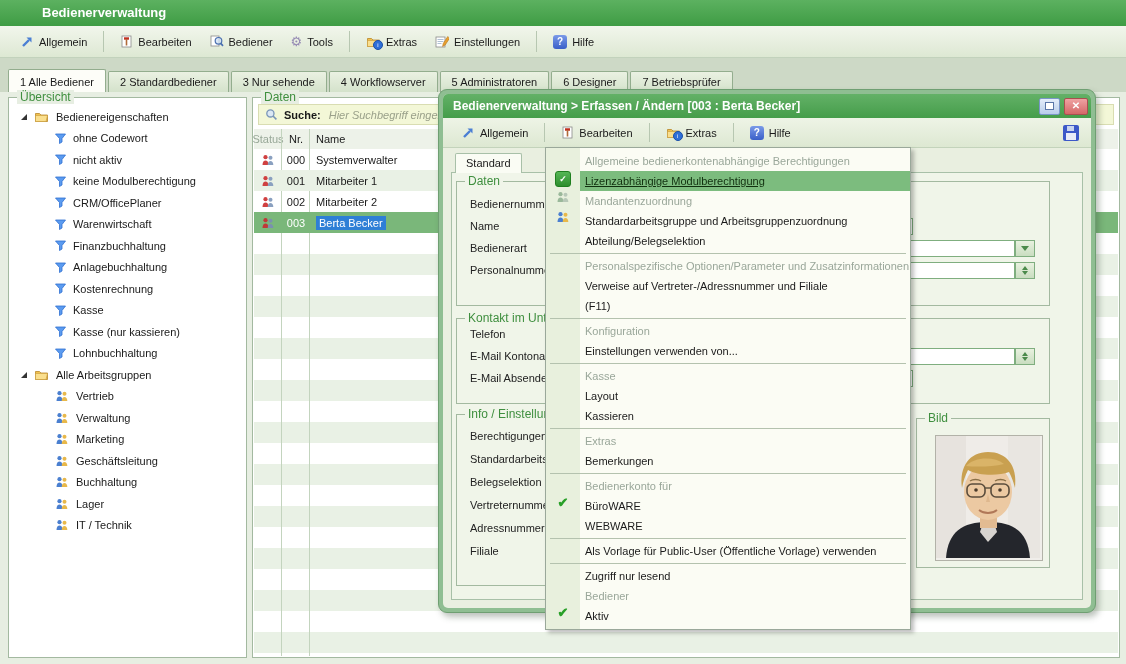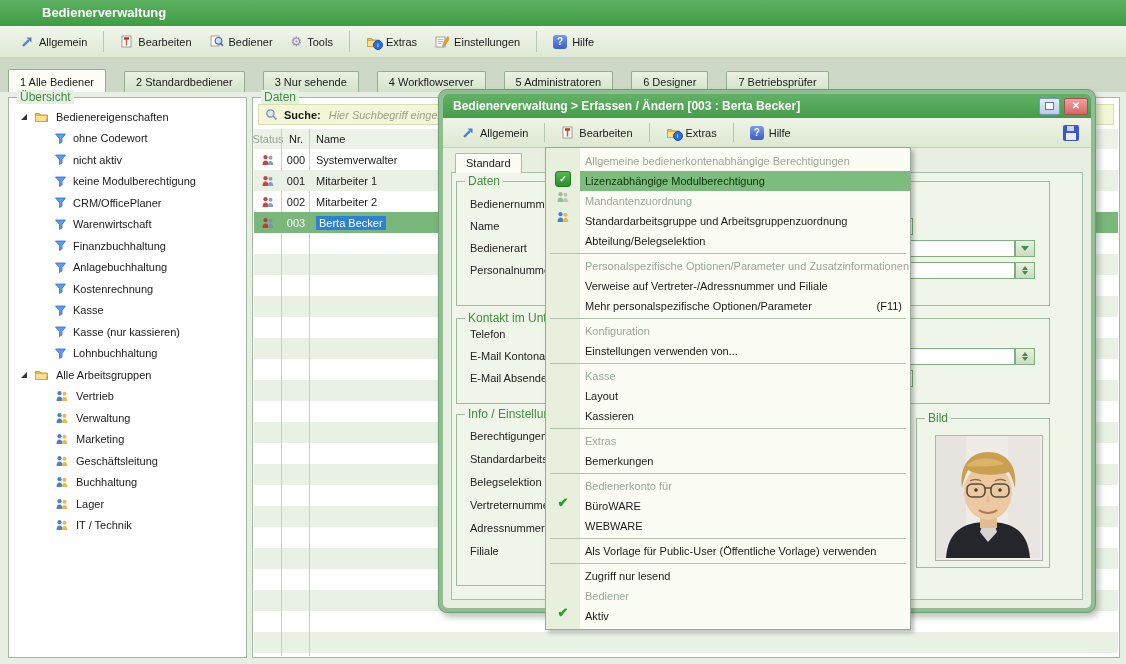--- a/index.html
+++ b/index.html
@@ -10,21 +10,21 @@
 
   
   .titlebar{left:0;top:0;right:0;height:26px;background:linear-gradient(#5cb160,#3f9c44);
             color:#fff;font-weight:bold;font-size:13px;line-height:26px;padding-left:42px;box-sizing:border-box}
   .menubar{left:0;top:26px;right:0;height:32px;background:linear-gradient(#f2f6ec,#dde8d3);
            border-bottom:1px solid #c2d2bc;display:flex;align-items:center;padding-left:12px;box-sizing:border-box}
   .mb-item{display:flex;align-items:center;gap:5px;padding:4px 9px;cursor:default;white-space:nowrap}
   .vsep{width:1px;align-self:stretch;margin:5px 7px;background:#b7c7b1}
 
   .tabstrip{left:0;top:58px;right:0;height:34px;background:#cdd9c6;display:flex;align-items:flex-end;padding-left:8px;box-sizing:border-box}
-  .tab{padding:4px 11px 4px 11px;border:1px solid #93ad8e;border-bottom:none;margin-right:18px;
+  .tab{padding:4px 11px 4px 11px;border:1px solid #93ad8e;border-bottom:none;margin-right:2px;
        background:linear-gradient(#eaf1e2,#d4e2cb);border-radius:2px 2px 0 0;white-space:nowrap}
   .tab.active{background:#fdfdf8;padding-top:6px;font-weight:normal}
 
   
   .gb{border:1px solid #a3b9a0;box-sizing:border-box}
   .gl{position:absolute;top:-8px;left:8px;padding:0 3px;color:#3f8f3f;font-size:12px;white-space:nowrap}
   .gl-outer{background:#e7eee2}
   .gl-inner{background:#f0f5e9}
 
   
@@ -80,21 +80,21 @@
 
   
   .ctx{left:545px;top:147px;width:366px;background:linear-gradient(90deg,#e8f0dd 0 34px,#fbfcf4 34px);
        border:1px solid #9aa89a;box-shadow:3px 3px 4px rgba(0,0,0,.25);padding:3px 0;z-index:30;box-sizing:border-box}
   .mrow{height:20px;display:flex;align-items:flex-start}
   .mi-ic{width:34px;display:flex;justify-content:center;align-items:center;flex:none}
   .mi-body{flex:1;display:flex;align-items:center;height:100%;padding-left:5px;padding-right:8px;white-space:nowrap;overflow:hidden}
   .mi-body .lab{flex:1}
   .mrow.hdr .mi-body{color:#9aa79a}
   .mrow.dis .mi-body{color:#9aa79a}
-  .mrow.hi .mi-body{background:#7cbc7e;color:#11300f;}
+  .mrow.hi .mi-body{background:#7cbc7e;color:#11300f;text-decoration:underline}
   .msep{height:1px;background:#b4c2ae;margin:2px 4px}
   .chk{color:#28a028;font-size:13px;font-weight:bold;line-height:1}
   .chkbox{width:14px;height:14px;border-radius:3px;border:1px solid #1f7f1f;background:linear-gradient(#55b655,#2e8e2e);
           color:#fff;font-size:9px;font-weight:bold;display:flex;align-items:center;justify-content:center}
 
   
   .help-ic{width:14px;height:14px;border-radius:3px;background:linear-gradient(#7a9ae8,#3a5fc8);
            color:#fff;font-weight:bold;font-size:10px;text-align:center;line-height:14px;flex:none}
   .floppy{width:16px;height:16px;background:#3c58c8;border-radius:2px;position:relative;flex:none}
   .floppy:before{content:"";position:absolute;left:4px;top:1px;width:7px;height:5px;background:#c8d4f0}
@@ -578,21 +578,20 @@
     </div>
   <div class="mrow">
       <span class="mi-ic"></span>
       <span class="mi-body">
         <span class="lab">Verweise auf Vertreter-/Adressnummer und Filiale</span>
       </span>
     </div>
   <div class="mrow">
       <span class="mi-ic"></span>
       <span class="mi-body">
-        <span class="lab">Mehr personalspezifische Optionen/Parameter</span>
         <span>(F11)</span>
       </span>
     </div>
   <div class="msep"></div>
   <div class="mrow hdr">
       <span class="mi-ic"></span>
       <span class="mi-body">
         <span class="lab">Konfiguration</span>
       </span>
     </div>

